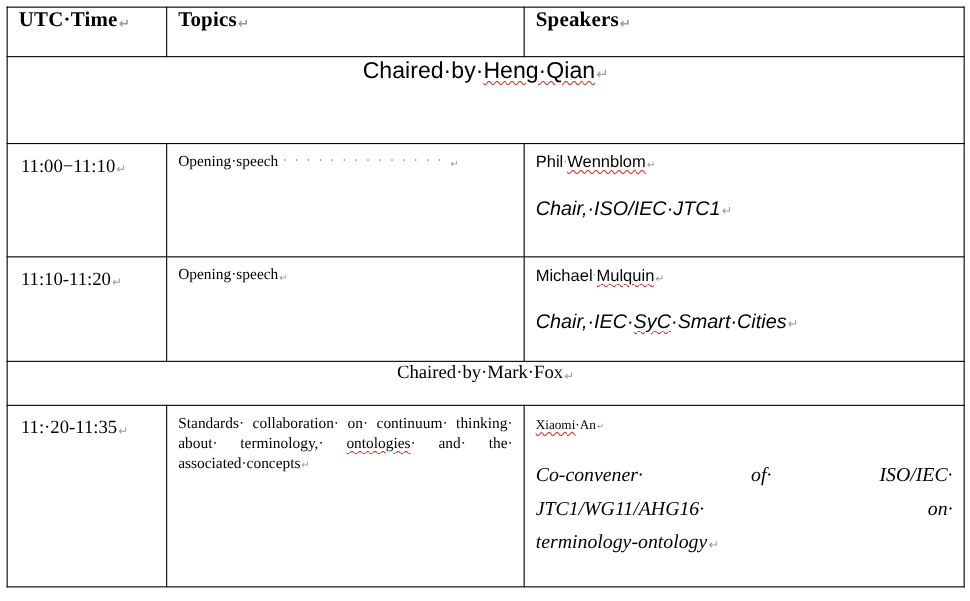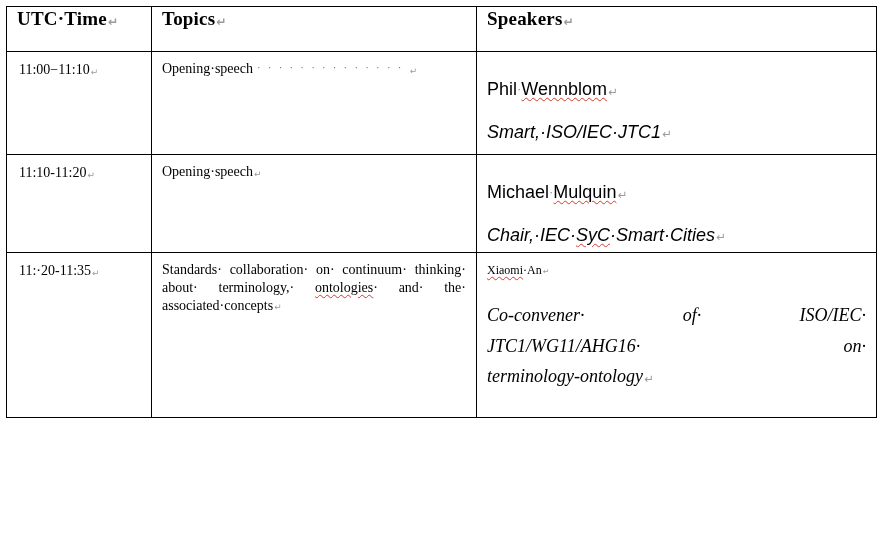--- a/index.html
+++ b/index.html
@@ -84,42 +84,42 @@
     font-size: 17px;
     line-height: 1.2;
     text-align: center;
   }
 
   
   .datarow td { background: #ffffff; }
 
   .cell-time {
     font-family: "Liberation Serif", "DejaVu Serif", serif;
-    font-size: 14px;
+    font-size: 17px;
     line-height: 1.25;
     padding: 9px 4px 4px 12px;
     white-space: nowrap;
   }
   .cell-topic {
     font-family: "Liberation Serif", "DejaVu Serif", serif;
     font-size: 14px;
     line-height: 1.28;
     padding: 8px 10px 6px 10px;
     text-align: justify;
     text-justify: inter-word;
   }
   .cell-speaker {
     padding: 8px 10px 6px 10px;
   }
 
   .spk-name {
     font-family: "Liberation Sans", "DejaVu Sans", sans-serif;
-    font-size: 18px;
-    line-height: 1.25;
-    margin: 18px 0 0 0;
+    font-size: 15px;
+    line-height: 1.25;
+    margin: 0 0 0 0;
   }
   .spk-role {
     font-family: "Liberation Sans", "DejaVu Sans", sans-serif;
     font-size: 18px;
     font-style: italic;
     line-height: 1.25;
     margin: 20px 0 0 0;
   }
 
   
@@ -191,51 +191,61 @@
         <div class="celltext"><span>UTC·Time</span><span class="pilcrow">↵</span></div>
       </td>
       <td>
         <div class="celltext"><span>Topics</span><span class="pilcrow">↵</span></div>
       </td>
       <td>
         <div class="celltext"><span>Speakers</span><span class="pilcrow">↵</span></div>
       </td>
     </tr>
 
+    <tr class="chair-white">
+      <td colspan="3">
+        <div class="celltext"><span>Chaired·by·</span><span class="misspell">Heng·Qian</span><span class="pilcrow">↵</span></div>
+      </td>
+    </tr>
 
     <tr class="datarow">
       <td>
         <div class="cell-time"><span>11:00−11:10</span><span class="pilcrow">↵</span></div>
       </td>
       <td>
         <div class="cell-topic" style="min-height:88px"><span>Opening·speech</span><span class="leader">··············</span><span class="pilcrow">↵</span></div>
       </td>
       <td>
         <div class="cell-speaker">
           <div class="spk-name"><span>Phil</span><span class="sp">·</span><span class="misspell">Wennblom</span><span class="pilcrow">↵</span></div>
-          <div class="spk-role"><span>Smart,·ISO/IEC·JTC1</span><span class="pilcrow">↵</span></div>
+          <div class="spk-role"><span>Chair,·ISO/IEC·JTC1</span><span class="pilcrow">↵</span></div>
         </div>
       </td>
     </tr>
 
     <tr class="datarow">
       <td>
         <div class="cell-time"><span>11:10-11:20</span><span class="pilcrow">↵</span></div>
       </td>
       <td>
         <div class="cell-topic" style="min-height:80px"><span>Opening·speech</span><span class="pilcrow">↵</span></div>
       </td>
       <td>
         <div class="cell-speaker">
           <div class="spk-name"><span>Michael</span><span class="sp">·</span><span class="misspell">Mulquin</span><span class="pilcrow">↵</span></div>
           <div class="spk-role"><span>Chair,·IEC·</span><span class="misspell">SyC</span><span>·Smart·Cities</span><span class="pilcrow">↵</span></div>
         </div>
       </td>
     </tr>
 
+    <tr class="chair-teal">
+      <td colspan="3">
+        <div class="celltext"><span>Chaired·by·</span><span>Mark·Fox</span><span class="pilcrow">↵</span></div>
+      </td>
+    </tr>
 
     <tr class="datarow">
       <td>
         <div class="cell-time"><span>11:·20-11:35</span><span class="pilcrow">↵</span></div>
       </td>
       <td>
         <div class="cell-topic" style="min-height:150px"><span>Standards· collaboration· on· continuum· thinking· about· terminology,· </span><span class="misspell">ontologies</span><span>· and· the· associated·concepts</span><span class="pilcrow">↵</span></div>
       </td>
       <td>
         <div class="cell-speaker">

